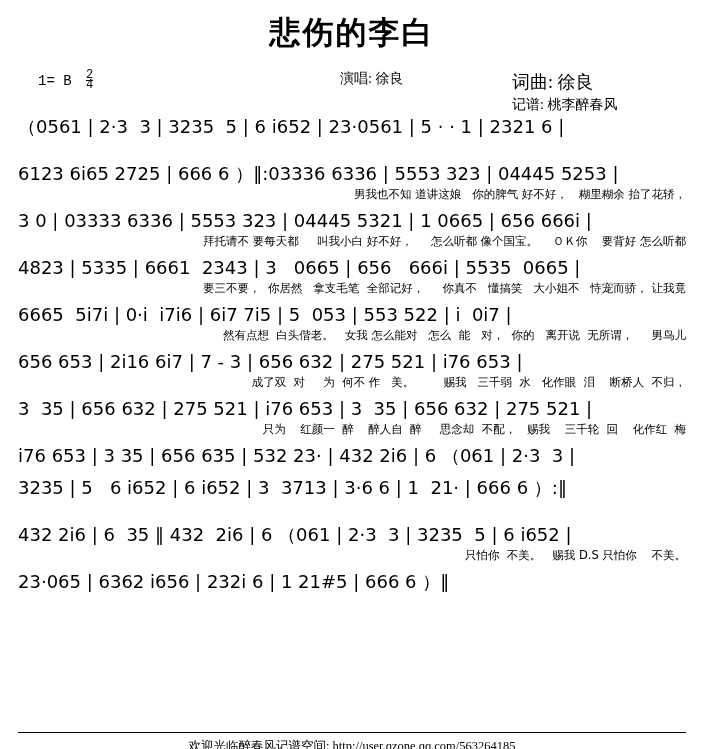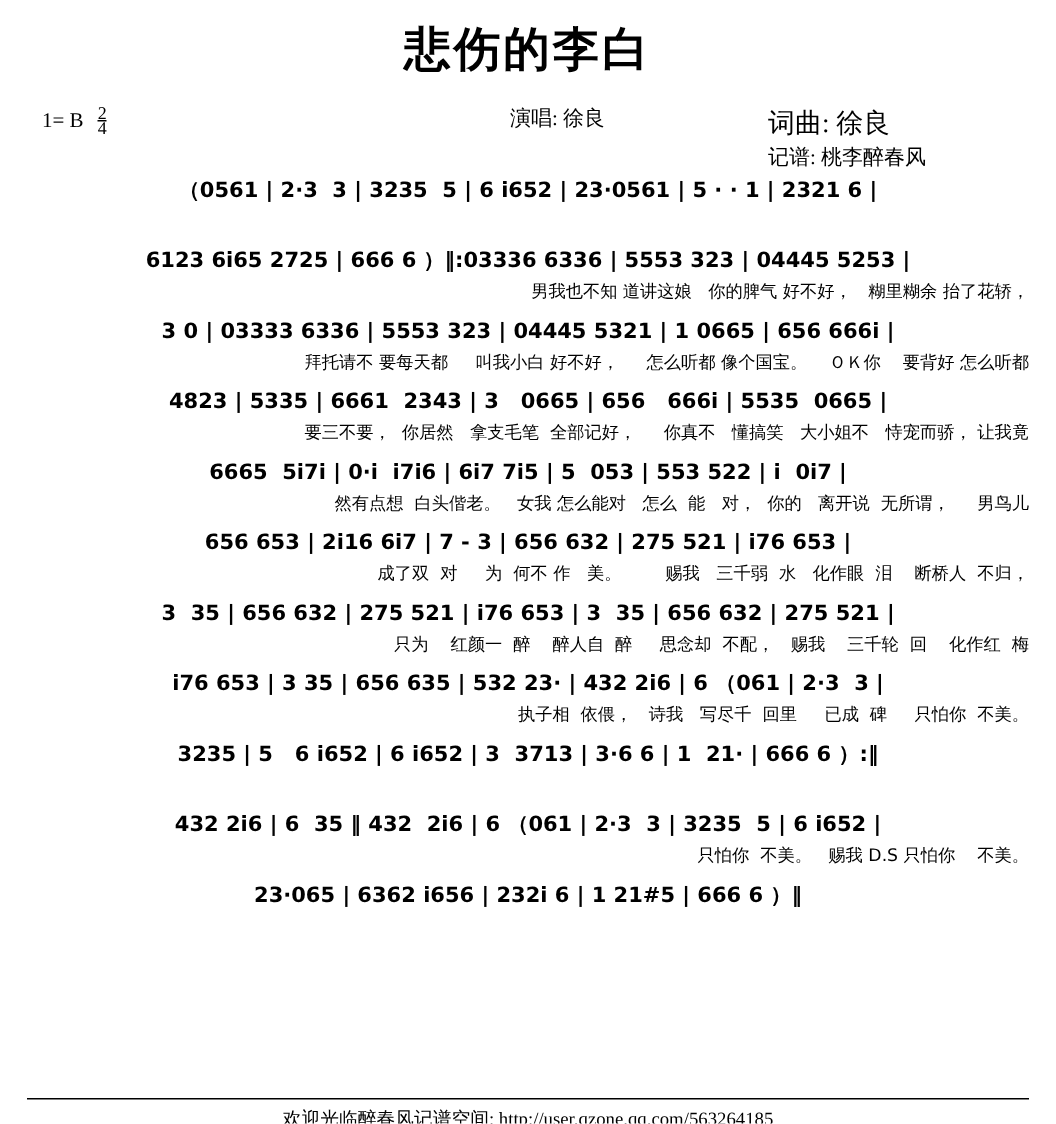--- a/index.html
+++ b/index.html
@@ -21,23 +21,23 @@
     letter-spacing:2px;
     margin:12px 0 0 0;
   }
   .credits{
     position:relative;
     height:56px;
     margin-top:6px;
     font-size:14px;
   }
   .key{
-    position:absolute;left:28px;top:12px;
+    position:absolute;left:38px;top:12px;
     font-size:14px;
-    font-family:Liberation Serif, serif;
+    font-family:Liberation Mono, monospace;
   }
   .meter{
     display:inline-block;
     vertical-align:middle;
     text-align:center;
     line-height:9px;
     font-size:12px;
     margin-left:6px;
     position:relative;
     top:-1px;
@@ -52,27 +52,26 @@
     position:relative;
     margin:0 0 0 0;
     padding:0 18px;
   }
   .row{
     position:relative;
     margin-bottom:2px;
   }
   .notes{
     font-family:"DejaVu Sans", sans-serif;
-    font-weight:bold;
-    font-size:14px;
+    font-weight:normal;
+    font-size:18px;
     letter-spacing:0px;
     white-space:pre;
     line-height:22px;
     height:24px;
-    text-align:center;
   }
   .lyr{
     font-family:"DejaVu Sans", sans-serif;
     font-size:11.5px;
     white-space:pre;
     line-height:14px;
     height:15px;
     color:#000;
     text-align:right;
   }
@@ -152,21 +151,20 @@
     <div class="spacer"></div>
 
     <div class="row">
       <div class="notes">3  35 | 656 632 | 275 521 | i76 653 | 3  35 | 656 632 | 275 521 |</div>
       <div class="lyr">只为    红颜一  醉    醉人自  醉     思念却  不配，   赐我    三千轮  回    化作红  梅</div>
     </div>
     <div class="spacer"></div>
 
     <div class="row">
       <div class="notes">i76 653 | 3 35 | 656 635 | 532 23· | 432 2i6 | 6 （061 | 2·3  3 |</div>
-      <div class="lyr">执子相  依偎，   诗我   写尽千  回里     已成  碑     只怕你  不美。</div>
     </div>
     <div class="spacer"></div>
 
     <div class="row">
       <div class="notes">3235 | 5   6 i652 | 6 i652 | 3  3713 | 3·6 6 | 1  21· | 666 6 ）:‖</div>
       <div class="lyr"></div>
     </div>
     <div class="spacer"></div>
 
     <div class="row">

